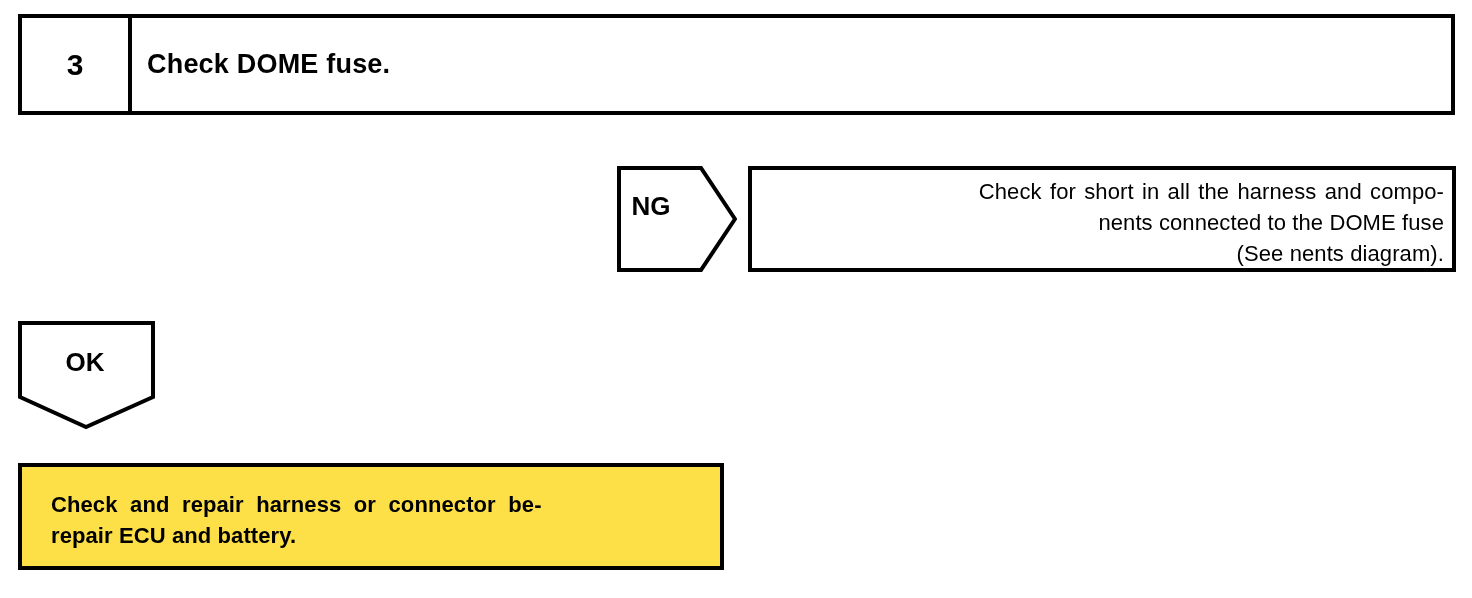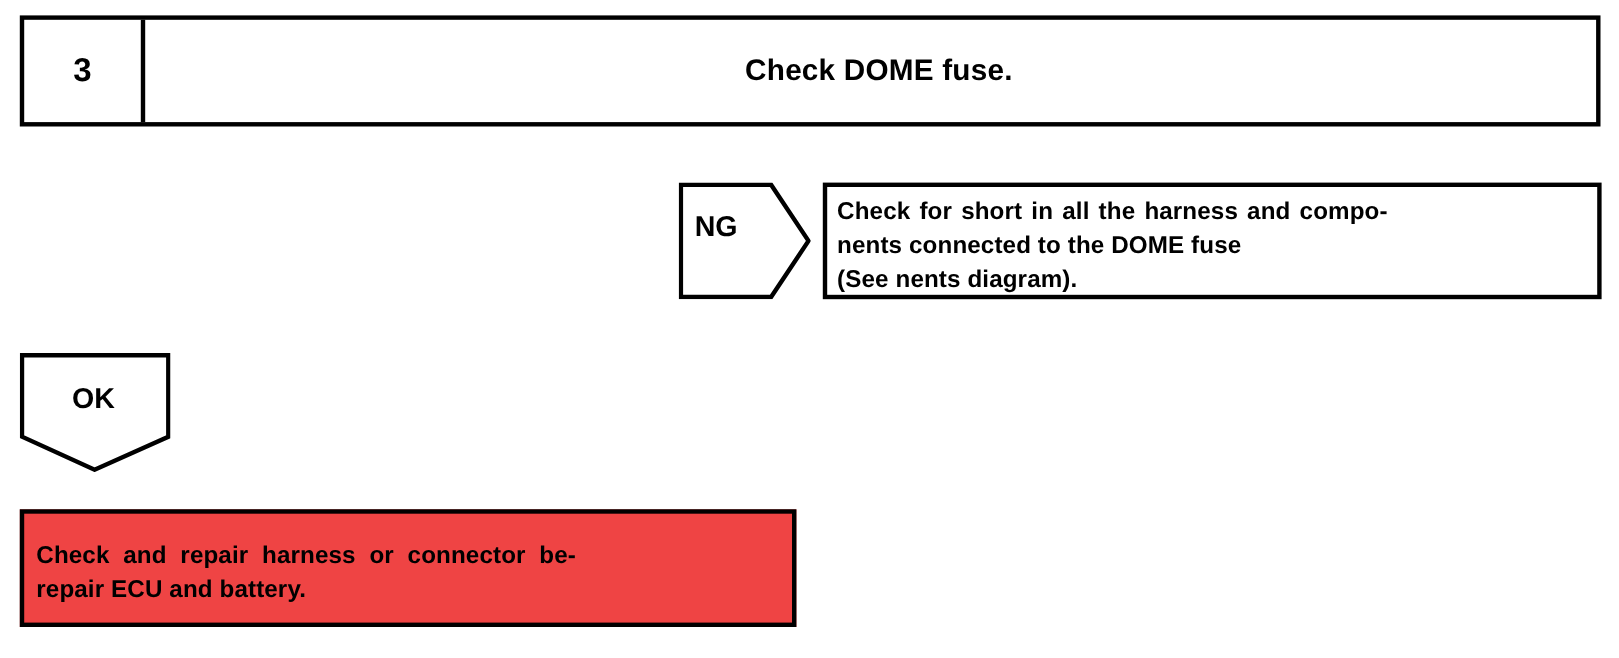--- a/index.html
+++ b/index.html
@@ -48,21 +48,20 @@
     font-weight: bold;
     line-height: 1;
     letter-spacing: 0px;
   }
   .step-text-cell {
     flex: 1 1 auto;
     display: flex;
     align-items: center;
     padding-left: 15px;
     box-sizing: border-box;
-    justify-content: center;
   }
   .step-text {
     font-size: 27px;
     font-weight: bold;
     line-height: 1.1;
     letter-spacing: 0.2px;
     white-space: nowrap;
   }
 
   
@@ -87,24 +86,25 @@
     top: 166px;
     width: 708px;
     height: 106px;
     box-sizing: border-box;
     border: 4px solid #000000;
     background: #ffffff;
     padding: 6px 8px 0 9px;
   }
   .ng-box .line {
     font-size: 22px;
-    font-weight: bold;
+    font-weight: normal;
     line-height: 31px;
     letter-spacing: 0.1px;
     white-space: nowrap;
+    text-align: right;
   }
   .ng-box .line.justified {
     
     word-spacing: 2.1px;
   }
 
   
   .ok-arrow {
     position: absolute;
     left: 18px;
@@ -116,22 +116,22 @@
 
   
   .result-box {
     position: absolute;
     left: 18px;
     top: 463px;
     width: 706px;
     height: 107px;
     box-sizing: border-box;
     border: 4px solid #000000;
-    background: #ef4444;
-    padding: 22px 10px 0 11px;
+    background: #fde047;
+    padding: 22px 10px 0 29px;
   }
   .result-box .line {
     font-size: 22px;
     font-weight: bold;
     line-height: 31px;
     letter-spacing: 0.1px;
     white-space: nowrap;
   }
   .result-box .line.justified {
     word-spacing: 6.3px;

